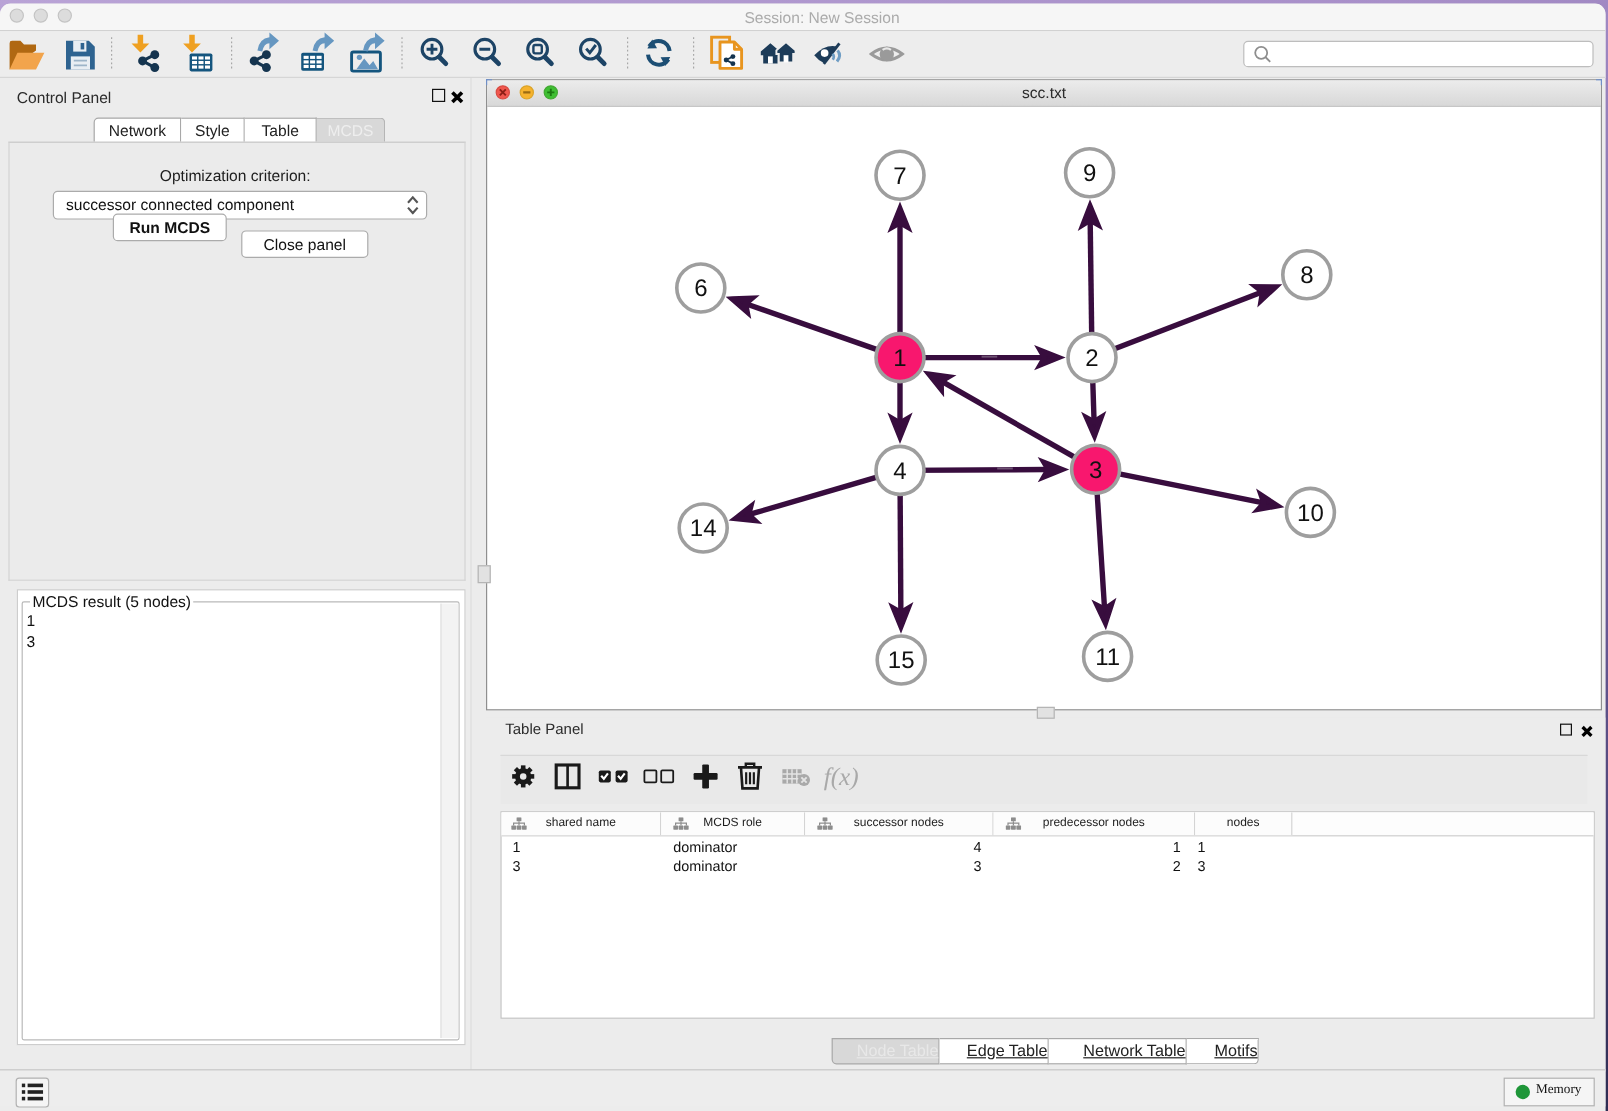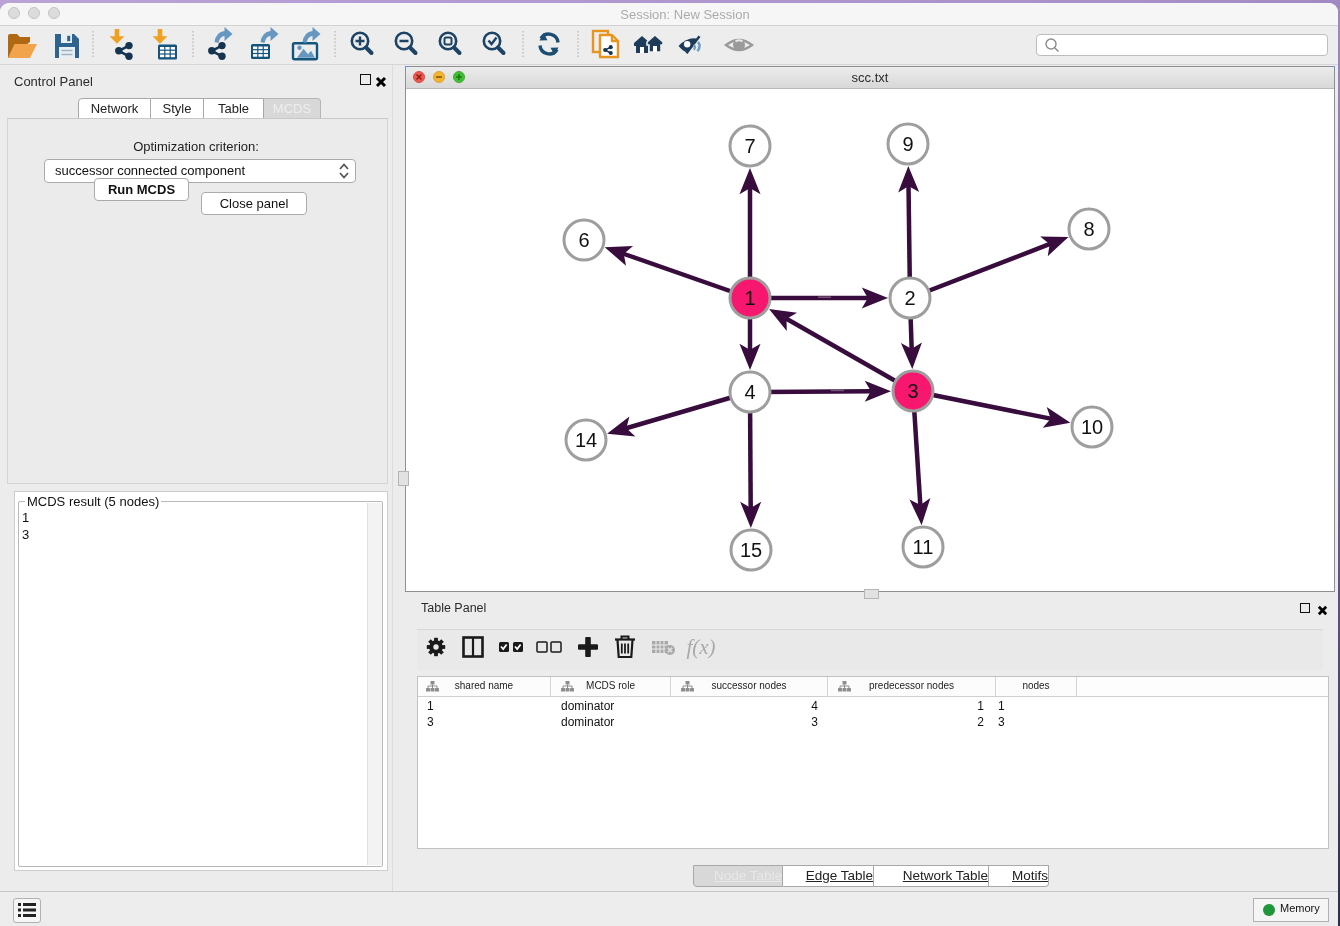--- a/index.html
+++ b/index.html
@@ -62,21 +62,21 @@
   .hlab{position:absolute;top:3px;width:100%;text-align:center;font-size:10px;color:#1c1c1c;}
   .cell{position:absolute;font-size:12px;color:#111;height:16px;line-height:16px;}
   
   .btab{height:20px;line-height:20px;background:#fff;border:1px solid #a8a8a8;border-left:none;
     font-size:13.5px;color:#222;text-align:right;text-decoration:underline;}
   .btab.first{border-left:1px solid #a8a8a8;border-radius:0 0 0 4px;}
   .btab.last{border-radius:0 0 4px 0;}
   .btab.sel{background:#d8d8d8;color:#e8e8e8;}
   
   #status{position:absolute;left:0;top:888px;width:100%;height:30px;background:#ededed;
-    border-top:1px solid #c6c6c6;}
+    border-top:1px solid #c6c6c6;font-family:Liberation Serif, serif;}
   #memb{position:absolute;right:9px;top:6px;width:74px;height:22px;background:#f5f5f5;
     border:1px solid #b1b1b1;font-size:11px;color:#111;}
   #listbtn{position:absolute;left:13px;top:6px;width:26px;height:23px;background:#f5f5f5;
     border:1px solid #b1b1b1;border-radius:3px;}
 </style>
 </head>
 <body>
 <div id="win">
   <div id="titlebar">
     <div class="tl" style="left:8px"></div>

